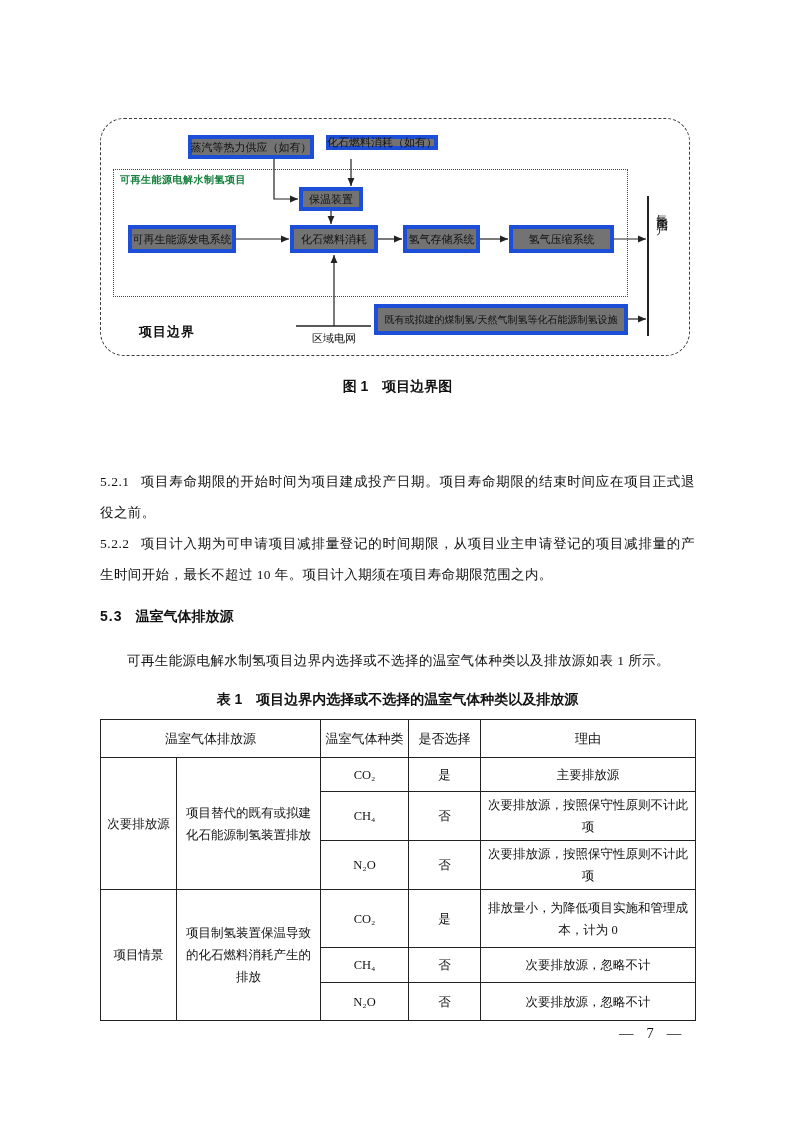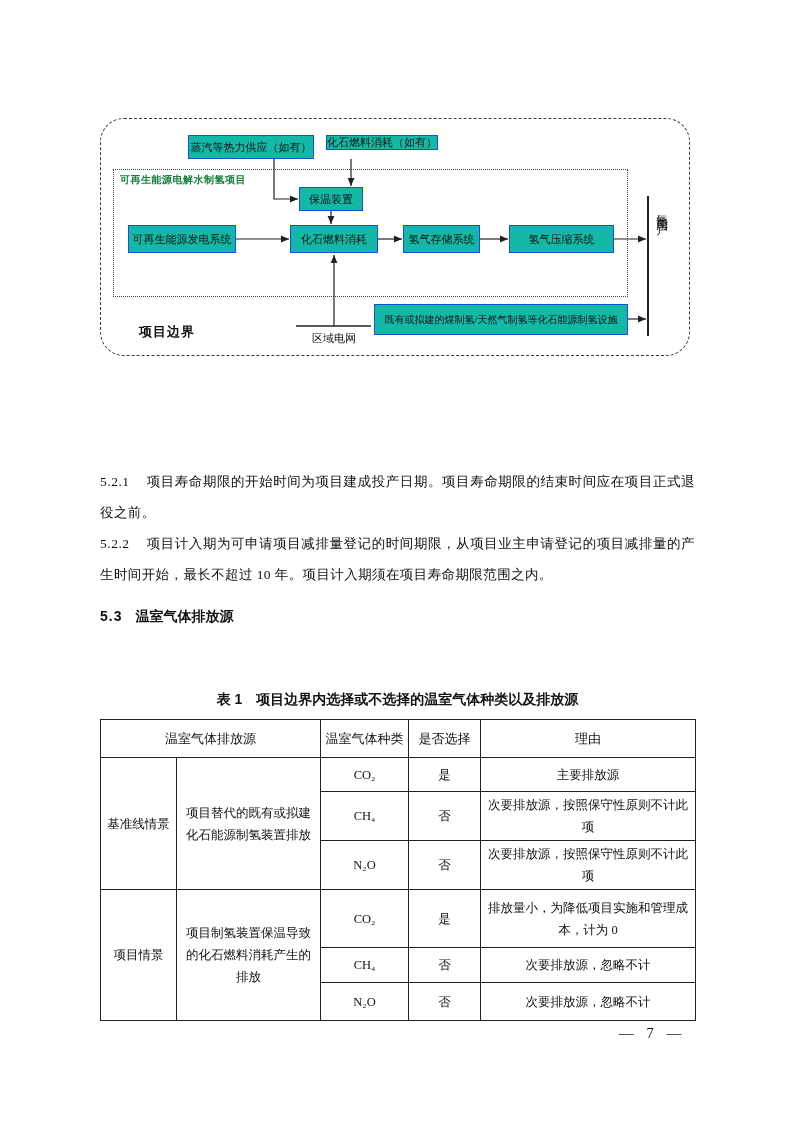--- a/index.html
+++ b/index.html
@@ -22,21 +22,21 @@
   .inner-rect {
     position: absolute; left: 12px; top: 50px; width: 515px; height: 128px;
     border: 1px dotted #444;
   }
   .inner-label {
     position: absolute; left: 6px; top: 3px;
     font-weight: bold; font-size: 10px; letter-spacing: 0.5px; color: #15803d;
     background: transparent; white-space: nowrap;
   }
   .node {
-    position: absolute; border: 1px solid #1d4ed8; background: #14b8a6;
+    position: absolute; border: 4px solid #1d4ed8; background: #737373;
     display: flex; align-items: center; justify-content: center;
     font-size: 11px; line-height: 1.15; text-align: right; color: #111;
     white-space: nowrap;
   }
   .node-steam        { left: 87px;  top: 16px;  width: 126px; height: 24px; }
   .node-fossil       { left: 225px; top: 16px;  width: 112px; height: 15px; }
   .node-insulation   { left: 198px; top: 68px;  width: 64px;  height: 24px; }
   .node-renewable    { left: 27px;  top: 106px; width: 108px; height: 28px; }
   .node-electrolysis { left: 189px; top: 106px; width: 88px;  height: 28px; }
   .node-storage      { left: 302px; top: 106px; width: 77px;  height: 28px; }
@@ -76,21 +76,21 @@
   .heading .h-num { margin-right: 13px; letter-spacing: 1px; }
 
   .para {
     position: absolute; left: 100px; width: 595px;
     font-size: 13.5px; line-height: 31px; text-align: justify;
     letter-spacing: 0.4px; color: #111;
   }
   .p-521 { top: 466px; }
   .p-522 { top: 528px; }
   .p-53  { top: 645px; text-indent: 2em; }
-  .p-num { margin-right: 17px; letter-spacing: 0.5px; }
+  .p-num { margin-right: 11px; letter-spacing: 0.5px; }
 
   
   table.ghg {
     position: absolute; left: 100px; top: 719px; width: 595px;
     border-collapse: collapse; table-layout: fixed;
     font-size: 12.5px; color: #111;
   }
   table.ghg td {
     border: 1px solid #222; text-align: center; vertical-align: middle;
     padding: 2px 4px; line-height: 22px;
@@ -147,34 +147,38 @@
     <div class="node node-electrolysis">化石燃料消耗</div>
     <div class="node node-storage">氢气存储系统</div>
     <div class="node node-compression">氢气压缩系统</div>
     <div class="node node-facility">既有或拟建的煤制氢/天然气制氢等化石能源制氢设施</div>
 
     <div class="grid-label">区域电网</div>
     <div class="boundary-label">项目边界</div>
     <div class="user-label">氢能用户</div>
   </div>
 
+  <div class="fig-caption">
+    <span class="cap-num">图 1</span><span>项目边界图</span>
+  </div>
 
 
   <p class="para p-521">
     <span class="p-num">5.2.1</span><span>项目寿命期限的开始时间为项目建成投产日期。项目寿命期限的结束时间应在项目正式退役之前。</span>
   </p>
 
   <p class="para p-522">
     <span class="p-num">5.2.2</span><span>项目计入期为可申请项目减排量登记的时间期限，从项目业主申请登记的项目减排量的产生时间开始，最长不超过 10 年。项目计入期须在项目寿命期限范围之内。</span>
   </p>
 
   <div class="heading h-53">
     <span class="h-num">5.3</span><span>温室气体排放源</span>
   </div>
 
+  <p class="para p-53">可再生能源电解水制氢项目边界内选择或不选择的温室气体种类以及排放源如表 1 所示。</p>
 
   <div class="tbl-caption">
     <span class="cap-num">表 1</span><span>项目边界内选择或不选择的温室气体种类以及排放源</span>
   </div>
 
   <table class="ghg">
     <colgroup>
       <col style="width:76px">
         <col style="width:144px">
         <col style="width:88px">
@@ -182,21 +186,21 @@
         <col style="width:215px">
     </colgroup>
     <tbody>
       <tr class="thead">
         <td colspan="2">温室气体排放源</td>
         <td>温室气体种类</td>
         <td>是否选择</td>
         <td>理由</td>
       </tr>
       <tr class="r1">
-        <td rowspan="3">基准线情景</td>
+        <td rowspan="3">次要排放源</td>
         <td rowspan="3" class="src">项目替代的既有或拟建化石能源制氢装置排放</td>
         <td>CO₂</td>
         <td>是</td>
         <td>主要排放源</td>
       </tr>
       <tr class="r2">
         <td>CH₄</td>
         <td>否</td>
         <td>次要排放源，按照保守性原则不计此项</td>
       </tr>

